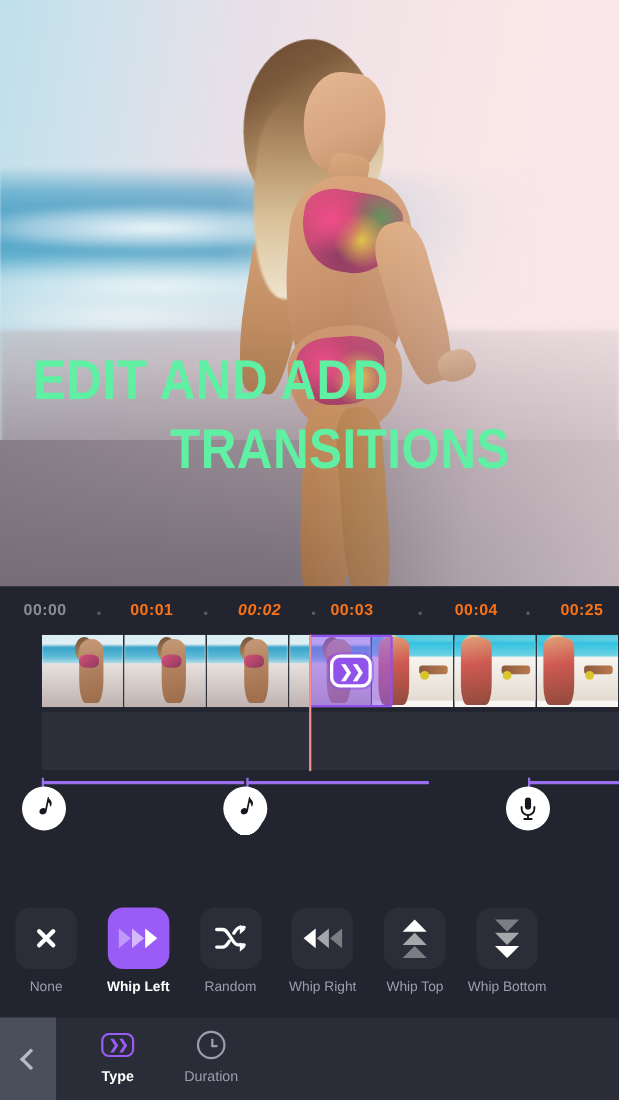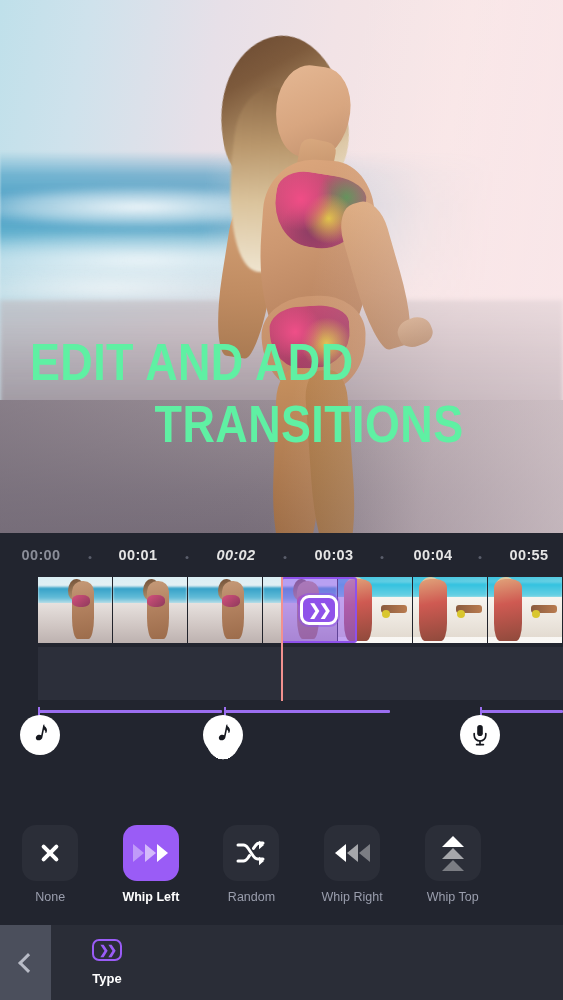--- a/index.html
+++ b/index.html
@@ -137,21 +137,21 @@
     transform:rotate(-4deg);
   }
   .preview-soften{
     position:absolute;inset:0;
     background:linear-gradient(100deg, rgba(255,230,235,0) 55%, rgba(255,235,238,.35) 78%, rgba(255,238,240,.5) 100%);
     pointer-events:none;
   }
 
   
   .overlay-text{
-    position:absolute; left:0; top:335px; width:490px; pointer-events:none;
+    position:absolute; left:0; top:318px; width:490px; pointer-events:none;
   }
   .ot-line{
     font-family:"Liberation Sans Narrow","Liberation Sans",sans-serif;
     font-weight:700; font-style:normal;
     font-size:51px; line-height:56px;
     letter-spacing:.5px;
     color:#5ff0a3;
     text-transform:uppercase;
     transform:scaleX(.88);
   }
@@ -161,21 +161,21 @@
   
   .timeline{
     position:absolute; left:0; top:533px; width:563px; height:196px;
     background:#22252f;
   }
   .ruler{
     position:absolute; left:0; top:14px; width:563px; height:26px;
   }
   .tick{
     position:absolute; top:0; font-size:14.5px; font-weight:700;
-    color:#e5e5e5; letter-spacing:.4px; transform:translateX(-50%);
+    color:#f97316; letter-spacing:.4px; transform:translateX(-50%);
   }
   .tick.dim{ color:#8a8d98; }
   .dot{
     position:absolute; top:9px; width:3px; height:3px; border-radius:50%;
     background:#5a5e6b; transform:translateX(-50%);
   }
   .track-video{
     position:absolute; left:38px; top:44px; width:525px; height:66px;
     background:#2c2f3a; overflow:hidden; display:flex;
   }
@@ -393,23 +393,23 @@
       <div class="ot-line l2">TRANSITIONS</div>
     </div>
   </div>
 
   <div class="timeline">
 
     <div class="ruler" id="ruler">
         <div class="tick dim" style="left: 41px;">00:00</div>
         <div class="tick" style="left: 138px;">00:01</div>
         <div class="tick" style="left: 236px; font-style: italic;">00:02</div>
-        <div class="tick" style="left: 334px;">00:03</div>
+        <div class="tick" style="left: 320px;">00:03</div>
         <div class="tick" style="left: 433px;">00:04</div>
-        <div class="tick" style="left: 529px;">00:55</div>
+        <div class="tick" style="left: 529px;">00:25</div>
         <div class="dot" style="left: 90px;"></div>
         <div class="dot" style="left: 187px;"></div>
         <div class="dot" style="left: 285px;"></div>
         <div class="dot" style="left: 382px;"></div>
         <div class="dot" style="left: 480px;"></div>
       </div>
 
     <div class="track-video" id="videoTrack">
         <div class="thumb">
           <div class="tsky"></div>
@@ -553,30 +553,46 @@
         <div class="pitem">
           <div class="pbox">
             <div class="col-v">
               <div class="tri tri-u f100"></div>
               <div class="tri tri-u f55"></div>
               <div class="tri tri-u f30"></div>
             </div>
           </div>
           <div class="plabel">Whip Top</div>
         </div>
+        <div class="pitem">
+          <div class="pbox">
+            <div class="col-v">
+              <div class="tri tri-d f30"></div>
+              <div class="tri tri-d f55"></div>
+              <div class="tri tri-d f100"></div>
+            </div>
+          </div>
+          <div class="plabel">Whip Bottom</div>
+        </div>
       </div>
   </div>
 
   <div class="bottombar">
     <div class="backbtn">
       <div class="chev-l"></div>
     </div>
 
     <div class="tool" style="left:72px">
       <div class="ticon">
         <div class="type-ic">❯❯</div>
       </div>
       <div class="tlabel on">Type</div>
     </div>
 
+    <div class="tool" style="left:157px">
+      <div class="ticon">
+        <div class="clock-ic"></div>
+      </div>
+      <div class="tlabel">Duration</div>
+    </div>
   </div>
 
 </div>
 
 </body></html>

